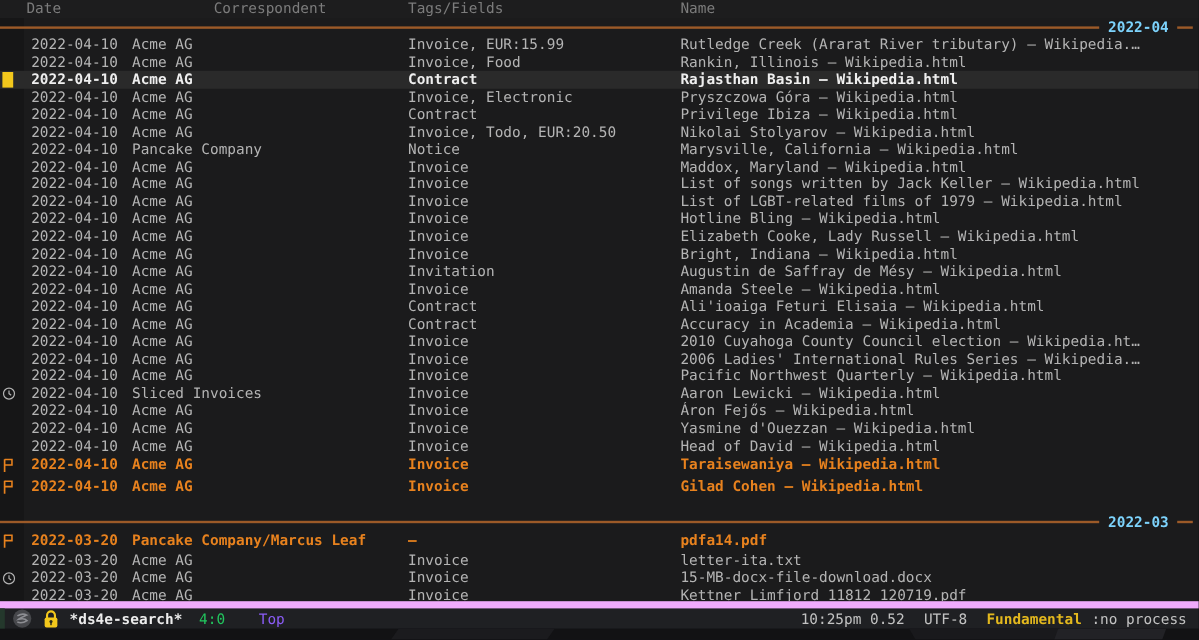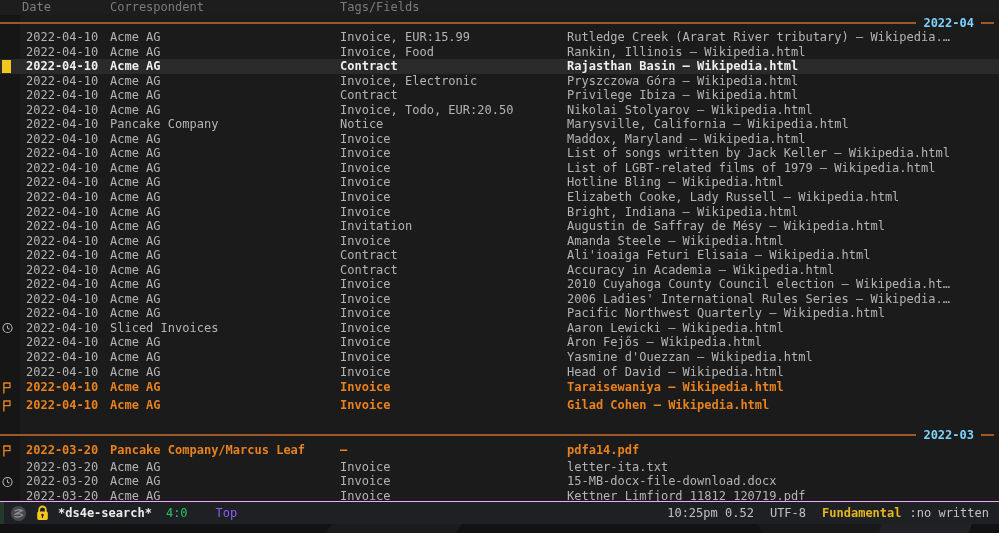--- a/index.html
+++ b/index.html
@@ -22,21 +22,21 @@
     position:absolute; left:0; top:0; bottom:0; width:20px;
     background:#161617;
   }
 
   .header-line {
     position:relative;
     display:flex; height:15px; line-height:15px;
     color:#7c7c7c; padding-left:22px; background:#1d1d1e;
   }
   .header-line .c-date { width:88px; }
-  .header-line .c-corr { width:230px; }
+  .header-line .c-corr { width:230px;text-align:center; }
   .header-line .c-tags { width:227px; }
   .header-line .c-name { flex:1; }
 
   .separator {
     position:relative;
     display:flex; align-items:center; height:15px;
     color:#7dd3fc; font-weight:bold;
   }
   .separator .line { height:2px; background:#9c5a28; flex:1; }
   .separator .line.short { flex:0 0 13px; margin-right:5px; }
@@ -58,21 +58,21 @@
   .row .fringe .ic { position:absolute; left:2px; top:50%; transform:translateY(-50%); display:block; }
   .cursor-block {
     position:absolute; left:2px; top:1px; bottom:1px; width:9px;
     background:#f3c81c;
   }
   .section + .section { margin-top:13px; }
 
   
   .modeline {
     position:absolute; left:0; right:0; bottom:9px; height:23px;
-    background:#1f2023; border-top:1px solid #f0abfc;
+    background:#1f2023; border-top:6px solid #f0abfc;
     display:flex; align-items:center; color:#c2c2c2;
   }
   .ml-edge { width:4px; align-self:stretch; background:#24382c; }
   .ml-appicon { margin-left:6px; display:flex; }
   .ml-lock { margin-left:8px; display:flex; }
   .ml-buffer { margin-left:8px; font-weight:bold; color:#ececec; }
   .ml-pos { margin-left:14px; color:#22c55e; }
   .ml-top { margin-left:28px; color:#8b5cf6; }
   .ml-right { margin-left:auto; display:flex; align-items:center; margin-right:10px; }
   .ml-time { margin-right:16px; }
@@ -92,20 +92,21 @@
 
 <div id="app">
 
   <div class="buffer">
     <div class="fringe-bg"></div>
 
     <div class="header-line">
       <span class="c-date">Date</span>
       <span class="c-corr">Correspondent</span>
       <span class="c-tags">Tags/Fields</span>
+      <span class="c-name">Name</span>
     </div>
 
     <div id="sections">
         <div class="section">
           <div class="separator">
             <span class="line"></span>
             <span class="label">2022-04</span>
             <span class="line short"></span>
           </div>
           <div class="rows">
@@ -376,21 +377,21 @@
         <rect x="6.9" y="10.6" width="1.2" height="2.4" fill="#2a2a1a"></rect>
       </svg>
     </span>
     <span class="ml-buffer">*ds4e-search*</span>
     <span class="ml-pos">4:0</span>
     <span class="ml-top">Top</span>
     <span class="ml-right">
       <span class="ml-time"><span>10:25pm</span> <span>0.52</span></span>
       <span class="ml-enc">UTF-8</span>
       <span class="ml-mode">Fundamental</span>
-      <span class="ml-proc">:no written</span>
+      <span class="ml-proc">:no process</span>
     </span>
   </div>
 
   <div class="bottom-strip">
     <div class="tri tri1"></div>
     <div class="tri tri2"></div>
     <div class="tri tri3"></div>
   </div>
 
 </div>

